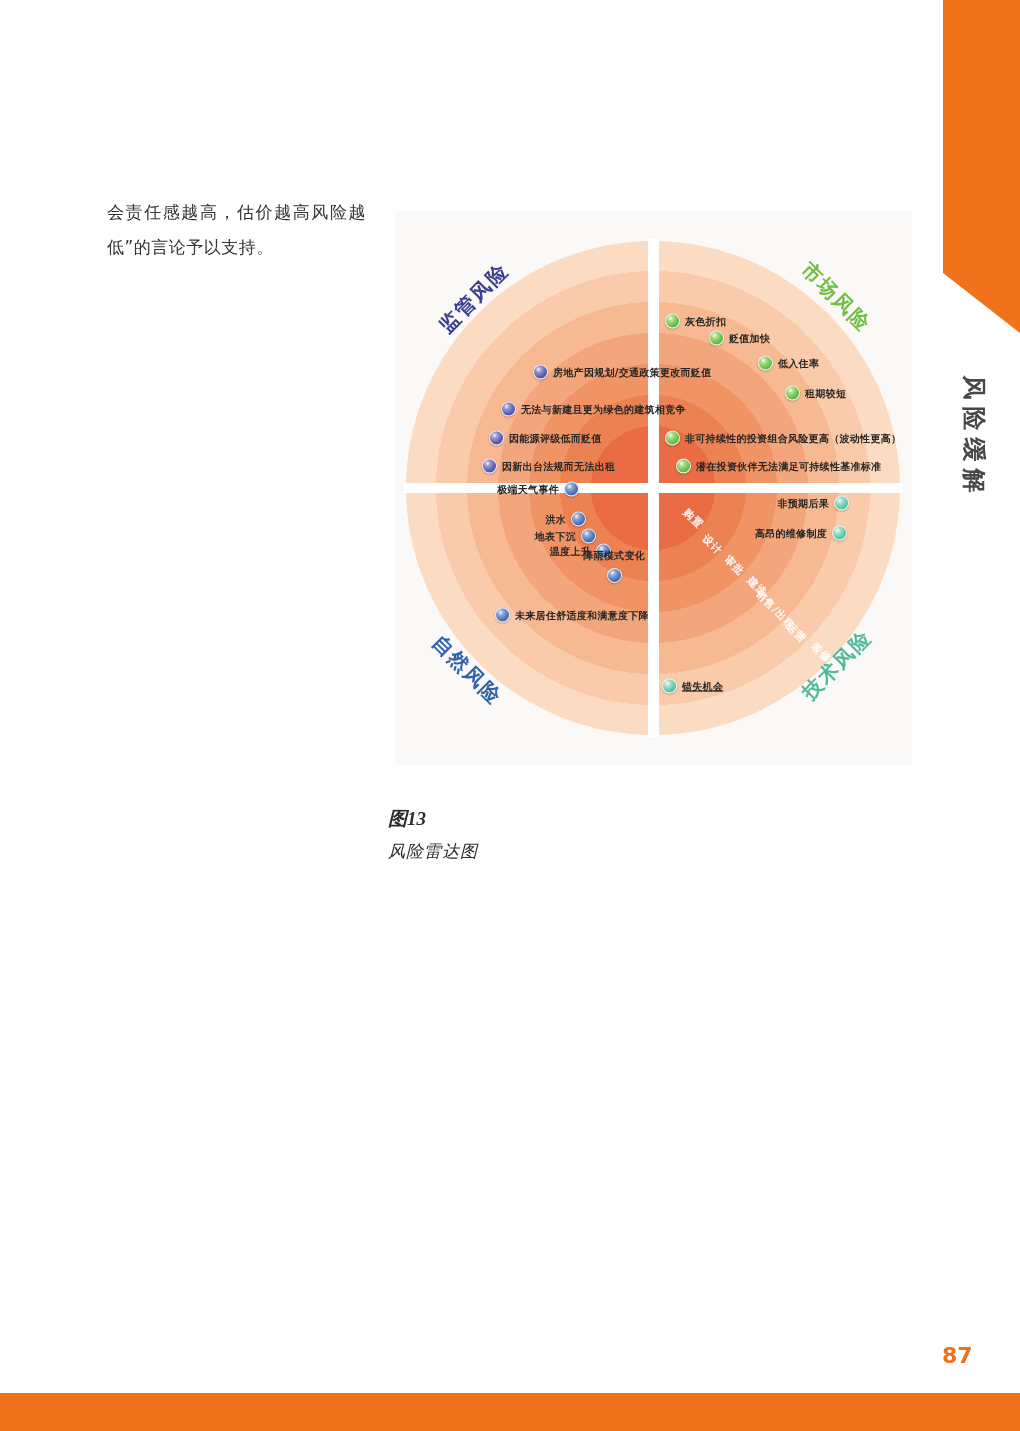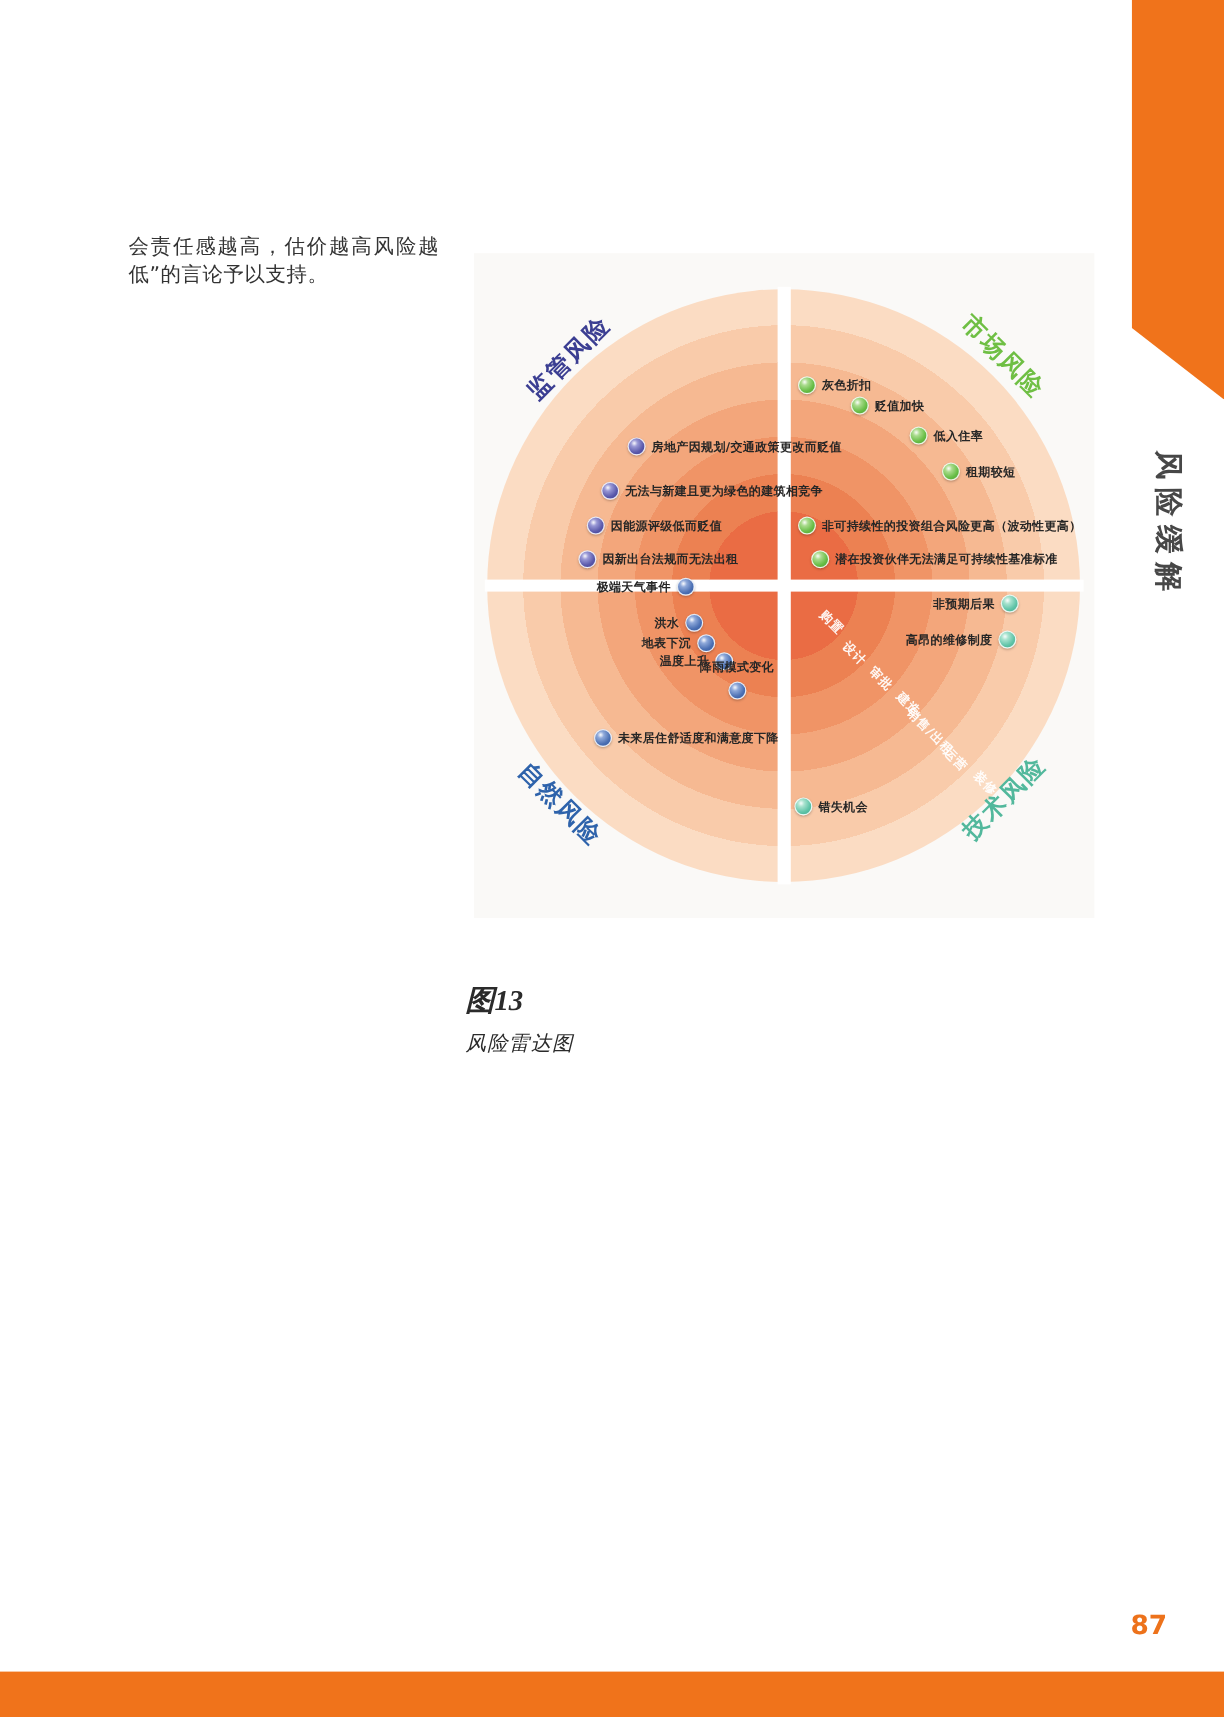--- a/index.html
+++ b/index.html
@@ -10,21 +10,21 @@
   .corner-tab{position:absolute;left:943px;top:0;width:77px;height:333px;background:#f0731b;
     clip-path:polygon(0 0,100% 0,100% 100%,0 82%);}
 
   
   .sidebar-title{position:absolute;left:912px;top:375px;width:125px;height:125px;
     display:flex;align-items:center;justify-content:center;
     transform:rotate(90deg);font-size:24px;font-weight:bold;color:#474747;letter-spacing:7px;white-space:nowrap;}
 
   
   .article{position:absolute;left:107px;top:195px;width:259px;color:#333333;
-    font-size:17px;line-height:23px;text-align:justify;letter-spacing:.5px;}
+    font-size:17px;line-height:35px;text-align:justify;letter-spacing:.5px;}
   .article p{margin:0;}
   .article p.indent{text-indent:2em;}
 
   
   .figure{position:absolute;left:395px;top:211px;width:517px;height:554px;background:#faf9f7;}
   .radar-circle{position:absolute;left:11px;top:30px;width:494px;height:494px;border-radius:50%;
     background:radial-gradient(circle,
       #ea6c44 0 62px,
       #ec8152 62px 93px,
       #f09466 93px 124px,
@@ -39,21 +39,21 @@
     font-family:"DejaVu Sans",sans-serif;}
   .risk-item{position:absolute;display:flex;align-items:center;gap:5px;transform:translateY(-50%);white-space:nowrap;}
   .dot{width:13px;height:13px;border-radius:50%;border:1px solid rgba(255,255,255,.85);flex:none;
     box-shadow:0 1px 2px rgba(0,0,0,.25);}
   .risk-label{font-size:10px;font-weight:bold;color:#262626;letter-spacing:.3px;}
   .stage-label{position:absolute;color:rgba(255,255,255,.93);font-weight:bold;font-size:10.5px;
     transform:translate(-50%,-50%) rotate(45deg);letter-spacing:1px;white-space:nowrap;}
 
   
   .caption{position:absolute;left:388px;top:806px;font-family:"Liberation Serif","DejaVu Serif",serif;color:#2b2b2b;}
-  .caption .cap1{font-size:24px;font-weight:bold;font-style:italic;margin-bottom:8px;margin-top:12px;}
+  .caption .cap1{font-size:19px;font-weight:bold;font-style:italic;margin-bottom:8px;}
   .caption .cap2{font-size:17px;font-style:italic;letter-spacing:1px;}
 
   
   .page-number{position:absolute;left:942px;top:1343px;width:30px;text-align:center;
     font-size:22px;font-weight:bold;color:#ed721b;}
   .bottom-bar{position:absolute;left:0;top:1393px;width:1020px;height:38px;background:#f0731b;}
 </style>
 </head>
 <body>
 
@@ -66,21 +66,21 @@
   <div class="article">
     <p>会责任感越高，估价越高风险越低”的言论予以支持。</p>
   </div>
 
   <div class="figure">
     <div class="radar-circle"></div>
     <div class="cross-v"></div>
     <div class="cross-h"></div>
     <div id="quadrant-layer">
         <div class="q-title" style="left: 79px; top: 87px; color: rgb(59, 62, 146); transform: translate(-50%, -50%) rotate(-45deg);">监管风险</div>
-        <div class="risk-item" style="top: 161px; left: 128px;">
+        <div class="risk-item" style="top: 161px; left: 138px;">
           <span class="dot" style="background: radial-gradient(circle at 35% 30%, rgb(255, 255, 255) 0%, rgb(154, 153, 214) 22%, rgb(90, 89, 171) 62%, rgb(63, 62, 145) 100%);"></span>
           <span class="risk-label">房地产因规划/交通政策更改而贬值</span>
         </div>
         <div class="risk-item" style="top: 198px; left: 106px;">
           <span class="dot" style="background: radial-gradient(circle at 35% 30%, rgb(255, 255, 255) 0%, rgb(154, 153, 214) 22%, rgb(90, 89, 171) 62%, rgb(63, 62, 145) 100%);"></span>
           <span class="risk-label">无法与新建且更为绿色的建筑相竞争</span>
         </div>
         <div class="risk-item" style="top: 227px; left: 94px;">
           <span class="dot" style="background: radial-gradient(circle at 35% 30%, rgb(255, 255, 255) 0%, rgb(154, 153, 214) 22%, rgb(90, 89, 171) 62%, rgb(63, 62, 145) 100%);"></span>
           <span class="risk-label">因能源评级低而贬值</span>
@@ -141,21 +141,21 @@
         </div>
         <div class="q-title" style="left: 442px; top: 454px; color: rgb(82, 184, 156); transform: translate(-50%, -50%) rotate(-45deg);">技术风险</div>
         <div class="risk-item" style="top: 292px; right: 63px;">
           <span class="risk-label">非预期后果</span>
           <span class="dot" style="background: radial-gradient(circle at 35% 30%, rgb(255, 255, 255) 0%, rgb(169, 227, 207) 22%, rgb(94, 195, 167) 62%, rgb(67, 169, 140) 100%);"></span>
         </div>
         <div class="risk-item" style="top: 322px; right: 65px;">
           <span class="risk-label">高昂的维修制度</span>
           <span class="dot" style="background: radial-gradient(circle at 35% 30%, rgb(255, 255, 255) 0%, rgb(169, 227, 207) 22%, rgb(94, 195, 167) 62%, rgb(67, 169, 140) 100%);"></span>
         </div>
-        <div class="risk-item" style="top: 461px; left: 267px;">
+        <div class="risk-item" style="top: 475px; left: 267px; text-decoration: underline;">
           <span class="dot" style="background: radial-gradient(circle at 35% 30%, rgb(255, 255, 255) 0%, rgb(169, 227, 207) 22%, rgb(94, 195, 167) 62%, rgb(67, 169, 140) 100%);"></span>
           <span class="risk-label">错失机会</span>
         </div>
       </div>
     <div id="stage-layer">
         <div class="stage-label" style="left: 298px; top: 308px;">购置</div>
         <div class="stage-label" style="left: 317px; top: 334px;">设计</div>
         <div class="stage-label" style="left: 339px; top: 355px;">审批</div>
         <div class="stage-label" style="left: 362px; top: 376px;">建造</div>
         <div class="stage-label" style="left: 380px; top: 399px;">销售/出租</div>

